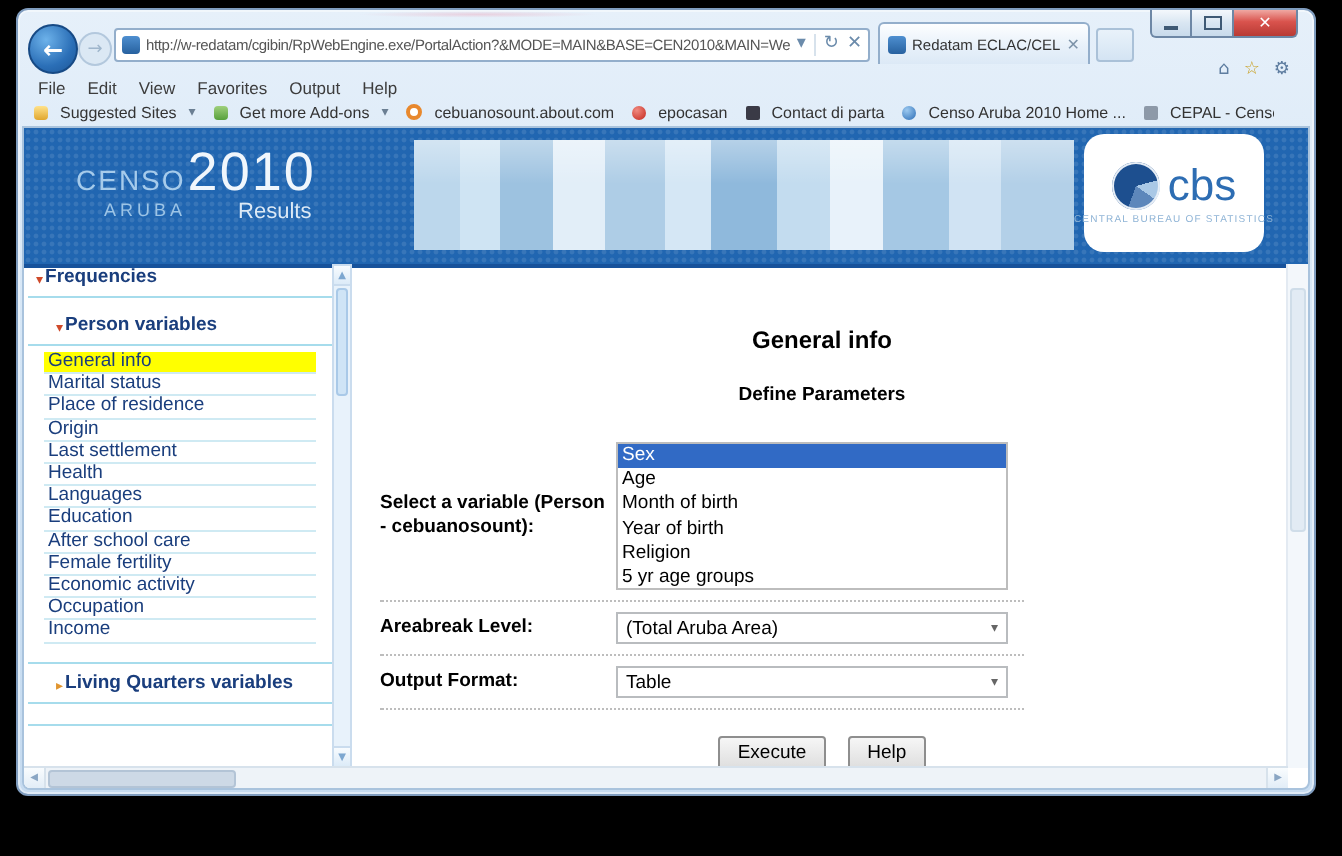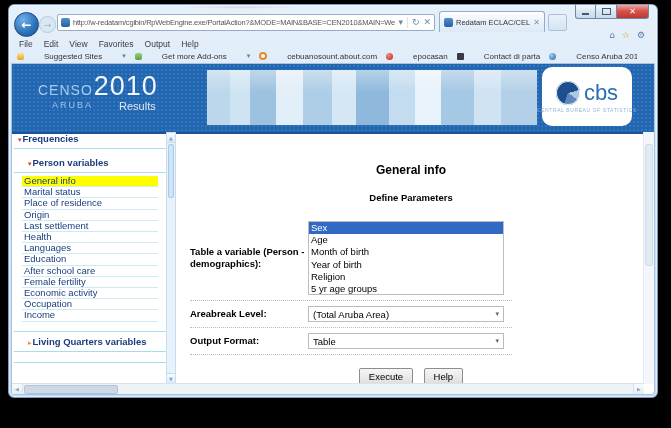--- a/index.html
+++ b/index.html
@@ -58,21 +58,21 @@
              font-size:9px;font-family:"DejaVu Sans",sans-serif;}
   .icon-home::before{content:"⌂";}
   .icon-star::before{content:"☆";color:#c9a227;}
   .icon-gear::before{content:"⚙";}
   
   .menu-row{position:absolute;left:10px;top:34px;display:flex;gap:11px;font-size:8.5px;color:#3c3c3c;}
   .menu-item{cursor:default;}
   
   .fav-row{position:absolute;left:8px;top:45px;width:620px;height:12px;display:flex;gap:9px;
            align-items:center;font-size:8px;color:#333;white-space:nowrap;overflow:hidden;}
-  .fav-item{display:flex;align-items:center;gap:20px;}
+  .fav-item{display:flex;align-items:center;gap:6px;}
   .fav-ico{width:7px;height:7px;border-radius:50%;flex:0 0 auto;}
   .fi-star{background:linear-gradient(#ffe28a,#e0a62e);border-radius:2px;}
   .fi-addon{background:linear-gradient(#9fd07c,#57a03c);border-radius:2px;}
   .fi-orange{background:#fff;border:2px solid #e8882d;box-sizing:border-box;width:8px;height:8px;}
   .fi-red{background:radial-gradient(circle at 35% 30%, #f08a80, #c4251b);}
   .fi-dark{background:#3a3a46;border-radius:1px;}
   .fi-globe{background:radial-gradient(circle at 35% 30%, #9cc9f0, #2a6cb5);}
   .fi-gray{background:#8d99a8;border-radius:1px;}
   .fav-caret{color:#6b7f93;font-size:7px;font-family:"DejaVu Sans",sans-serif;}
   
@@ -328,21 +328,21 @@
           <div class="vs-thumb"></div>
           <div class="vs-arrow bottom">▼</div>
         </div>
 
         <div class="main">
           <div class="main-title">General info</div>
           <div class="main-subtitle">Define Parameters</div>
 
           <div class="form">
             <div class="form-row top">
-              <div class="form-label">Table a variable (Person - demographics):</div>
+              <div class="form-label">Select a variable (Person - cebuanosount):</div>
               <div class="listbox">
                 <div class="opt selected">Sex</div>
                 <div class="opt">Age</div>
                 <div class="opt">Month of birth</div>
                 <div class="opt">Year of birth</div>
                 <div class="opt">Religion</div>
                 <div class="opt">5 yr age groups</div>
               </div>
             </div>
             <div class="form-sep"></div>

